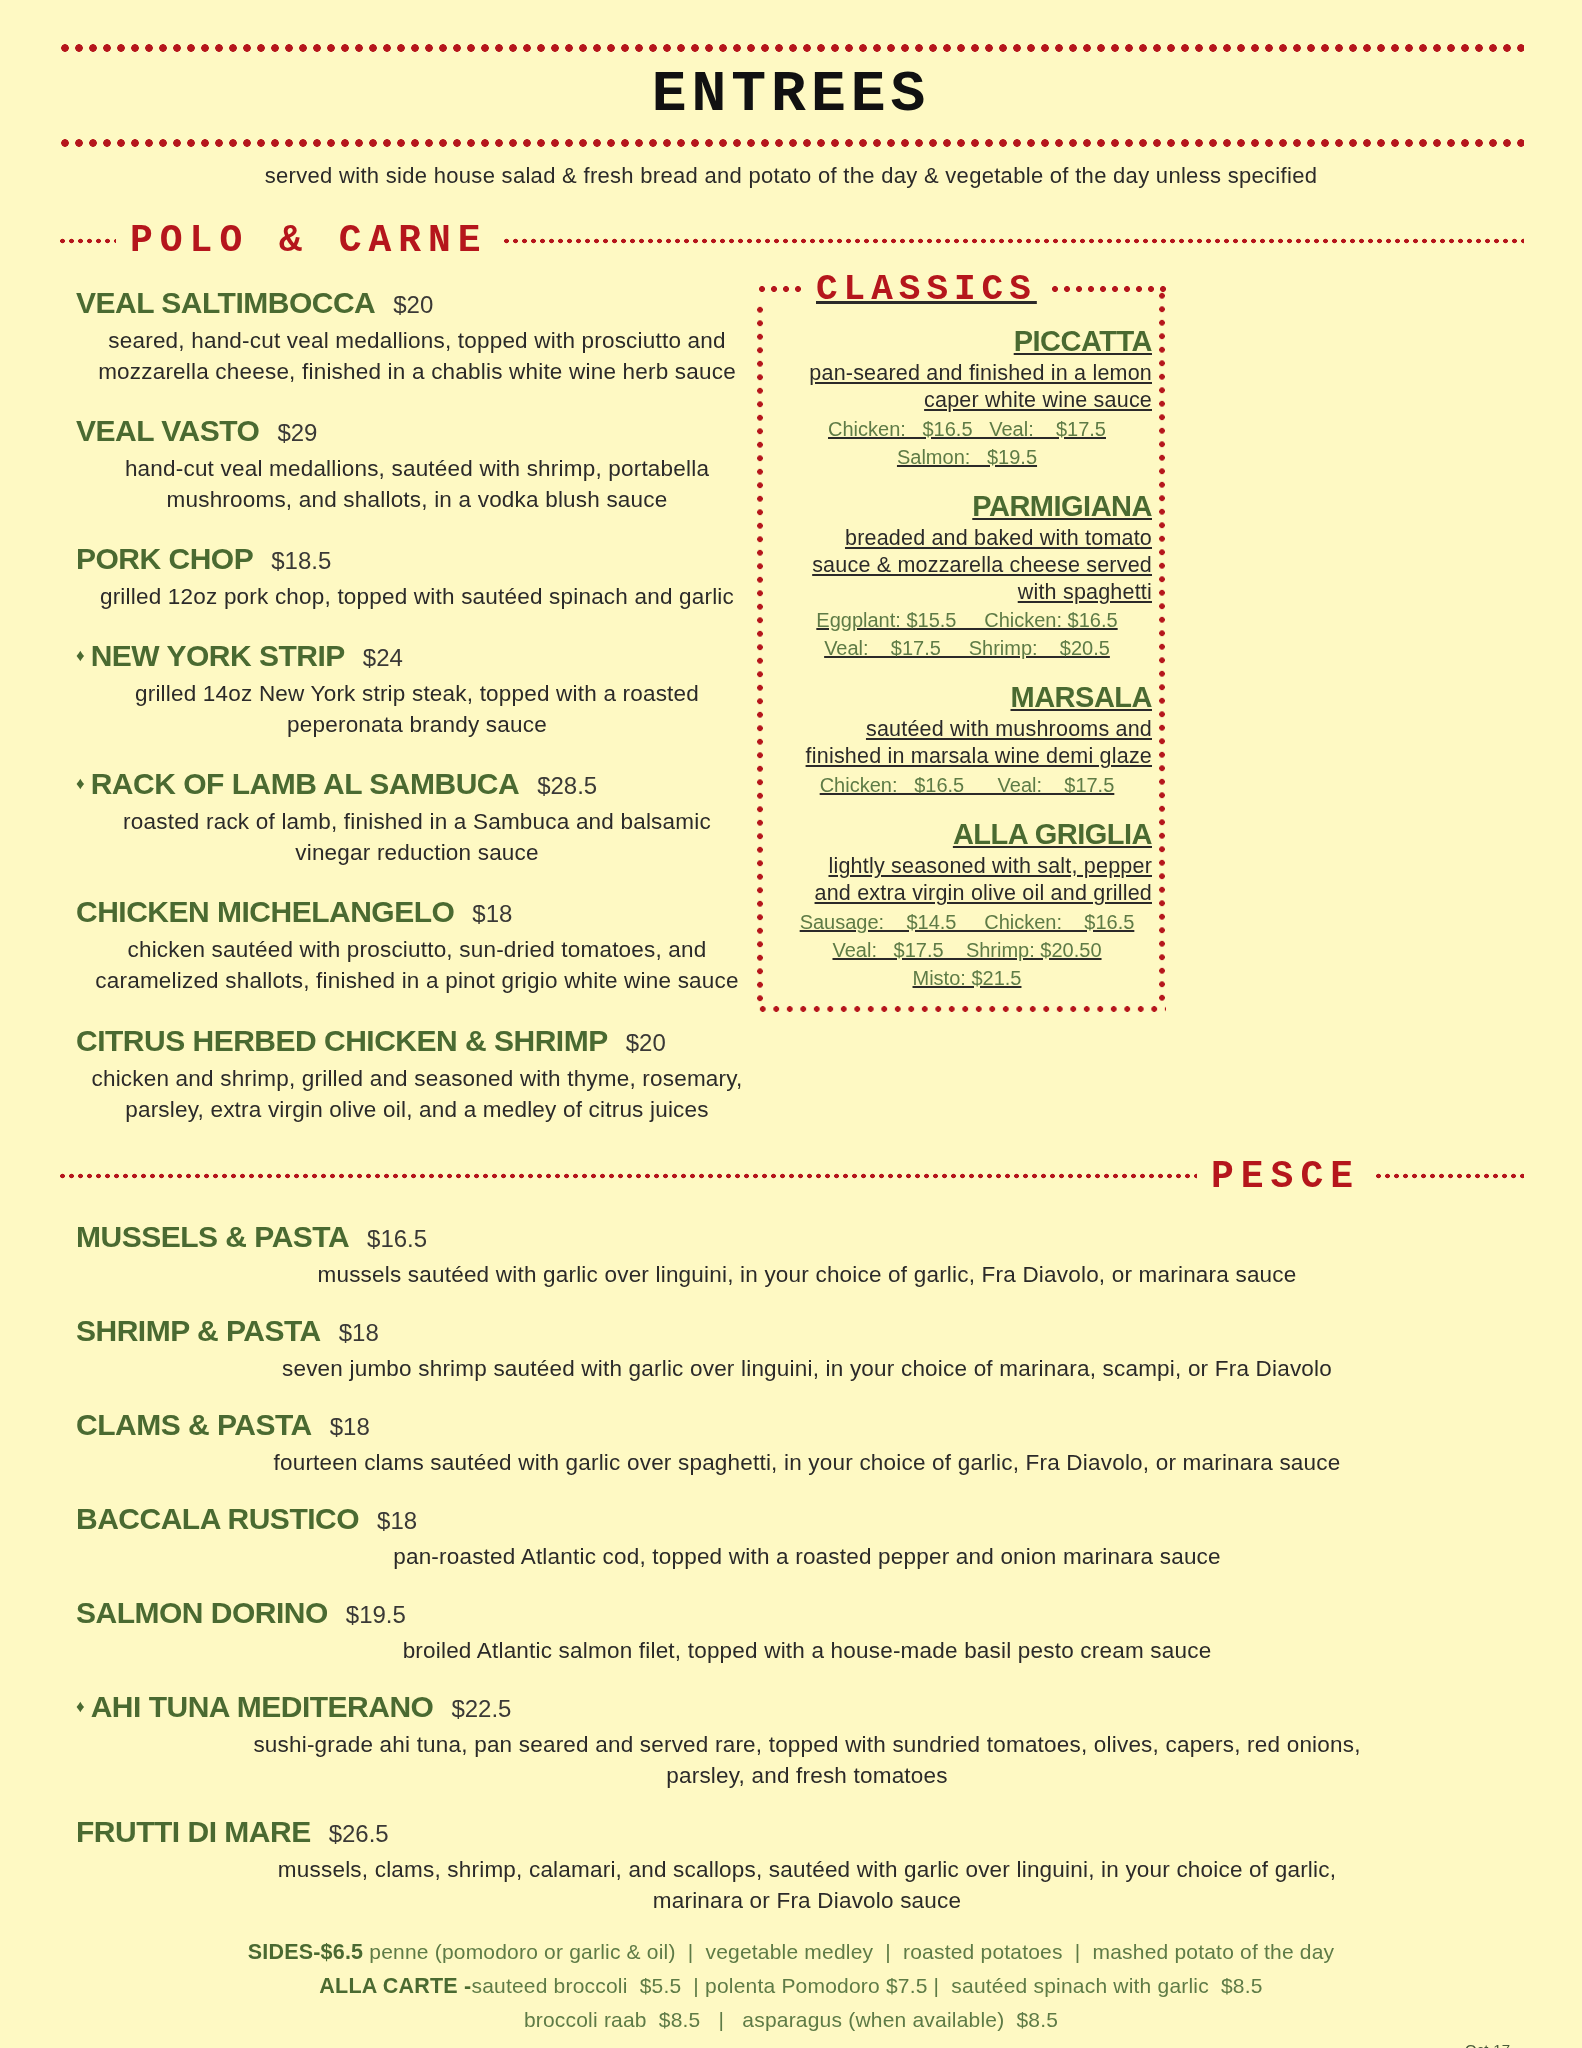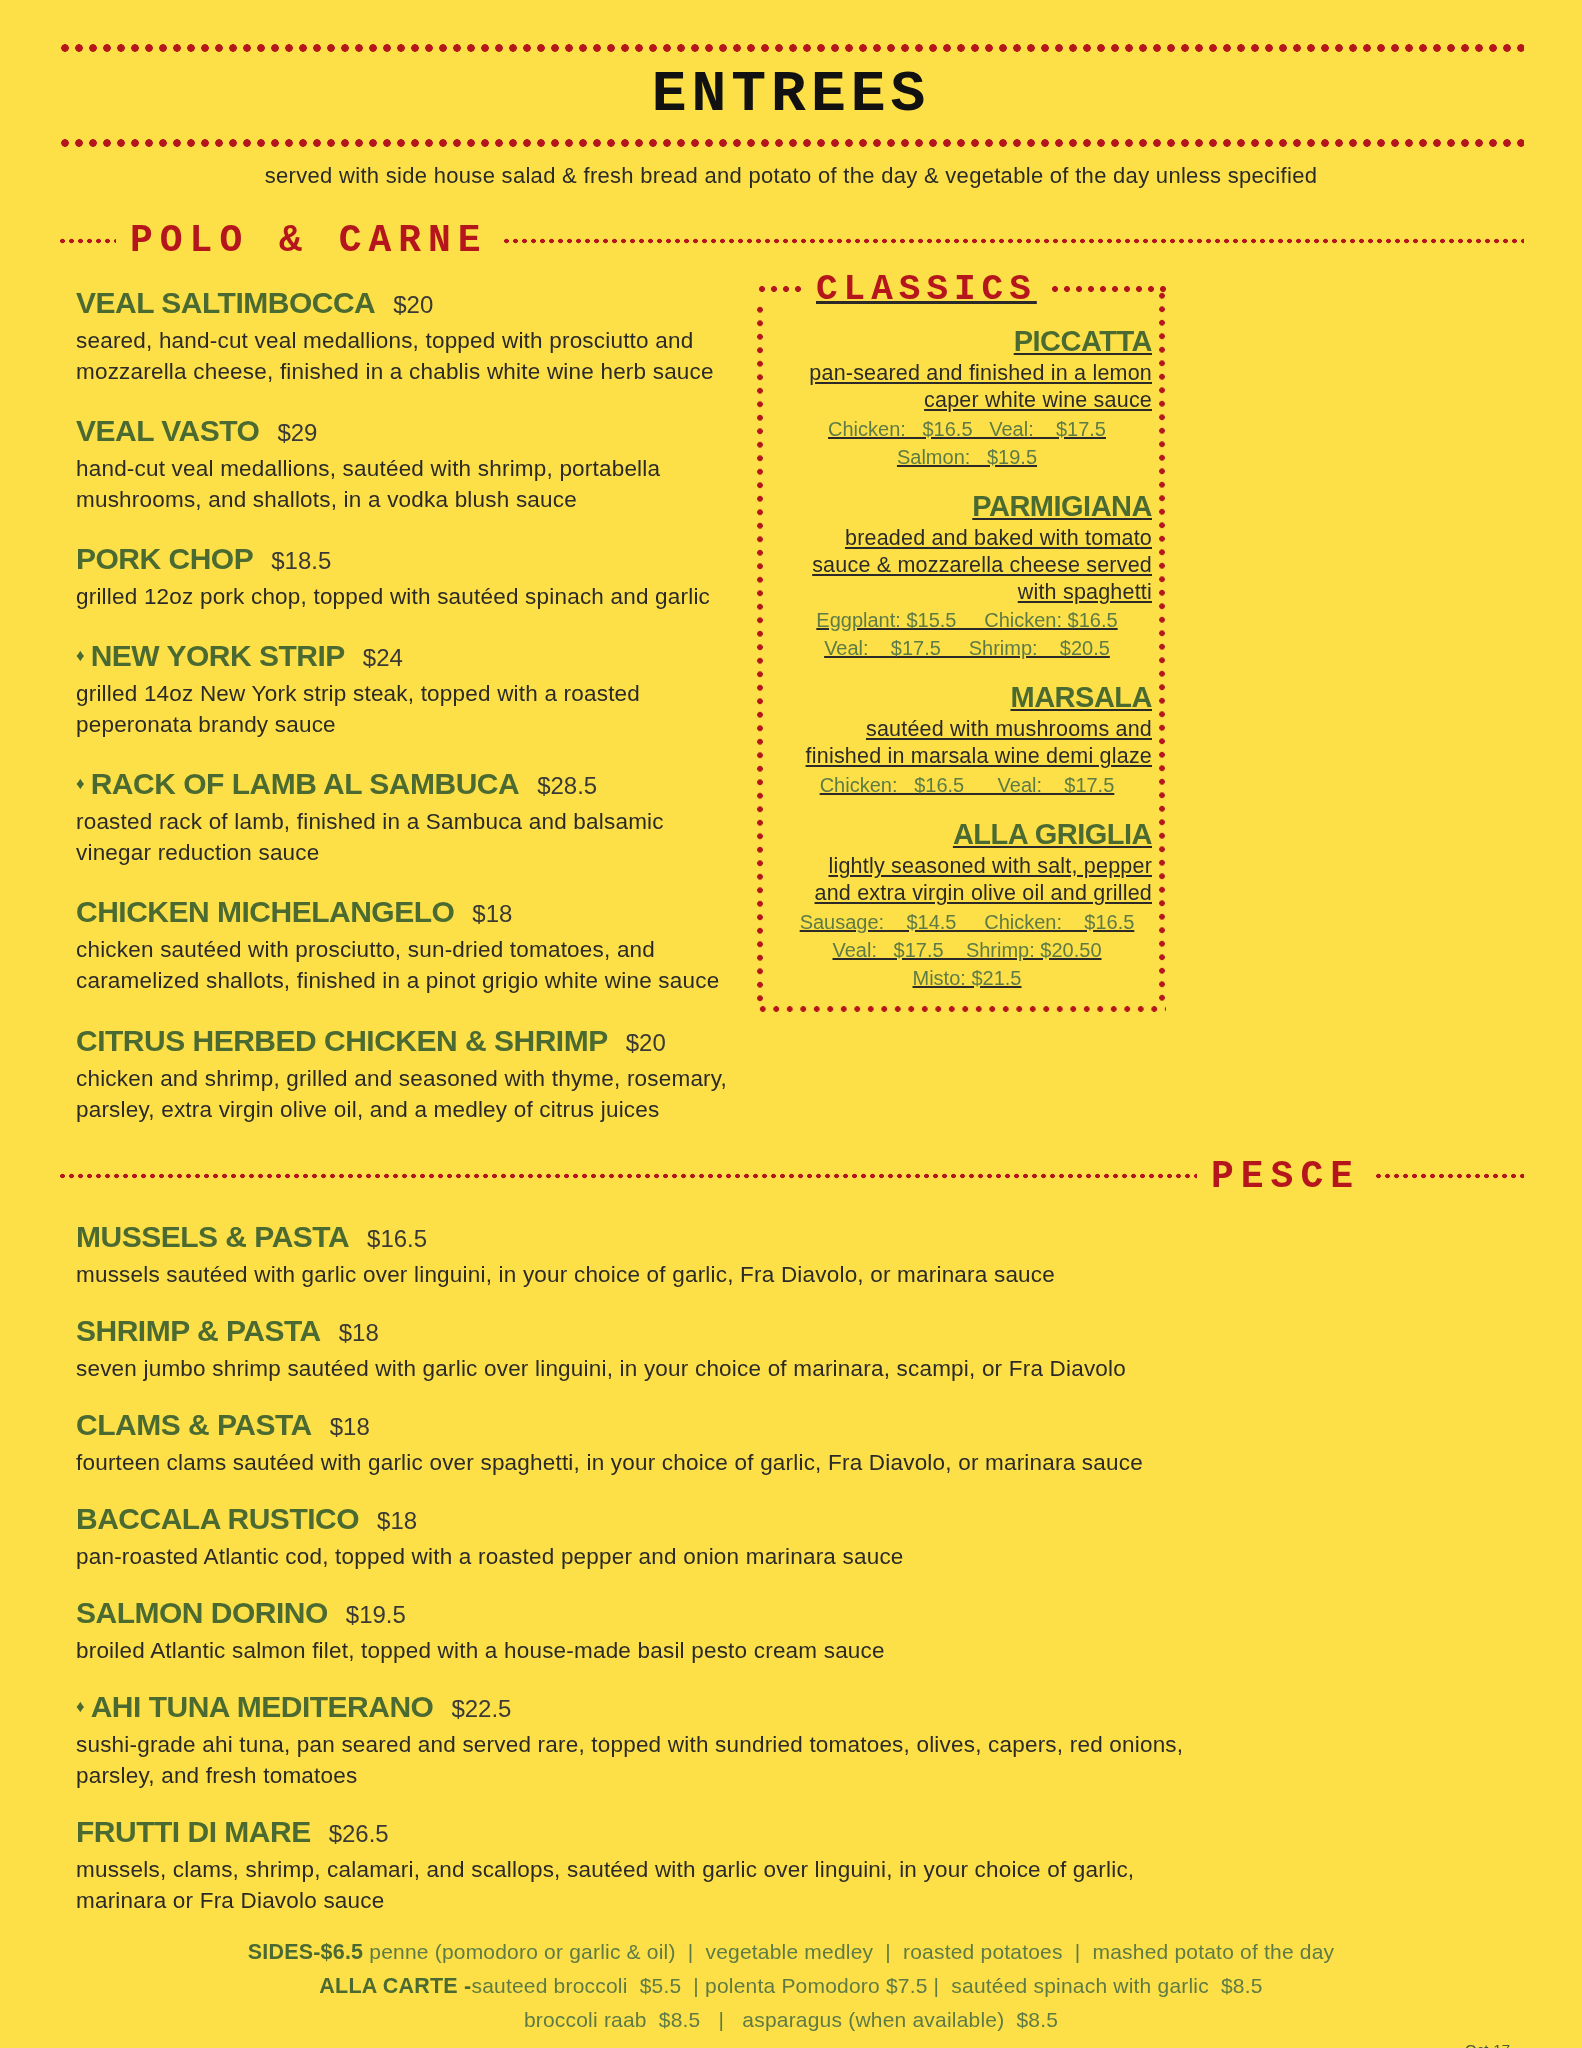--- a/index.html
+++ b/index.html
@@ -6,21 +6,21 @@
     --red:#b5161c;
     --green:#4a6a31;
     --green2:#5e7b46;
     --ink:#2b2a29;
   }
   *{margin:0;padding:0;box-sizing:border-box;}
   html,body{background:#ffffff;}
   .page{
     position:relative;
     width:1582px;height:2048px;
-    background:#fde047;
+    background:#fef9c3;
     font-family:"Liberation Sans",sans-serif;
     color:var(--ink);
     padding:42px 58px 0 58px;
     overflow:hidden;
   }
   
   .dotrow-thick{
     height:12px;
     background-image:radial-gradient(circle,var(--red) 3.5px,transparent 4.1px);
     background-size:14px 12px;background-repeat:repeat-x;background-position:0 center;
@@ -54,21 +54,21 @@
     font-weight:bold;color:var(--red);
     font-size:38px;letter-spacing:7px;white-space:nowrap;
   }
   .lead-fixed{width:58px;}
   .lead-fill{flex:1;}
   .lead-right-short{width:150px;}
 
   .polo-wrap{position:relative;}
   .left-col{width:700px;padding-left:18px;margin-top:24px;}
 
-  .item{margin-bottom:27px;}
+  .item{margin-bottom:27px;text-align:center;}
   .item-title{display:flex;align-items:baseline;gap:18px;}
   .item-name{
     color:var(--green);font-weight:bold;font-size:30px;
     font-stretch:condensed;letter-spacing:-0.5px;white-space:nowrap;
   }
   .diamond{color:var(--green);font-size:17px;margin-right:-12px;align-self:center;}
   .item-price{color:#3a3936;font-size:24px;white-space:nowrap;}
   .item-desc{
     font-size:22.5px;line-height:1.38;color:var(--ink);
     white-space:pre-line;margin-top:5px;letter-spacing:0.2px;

